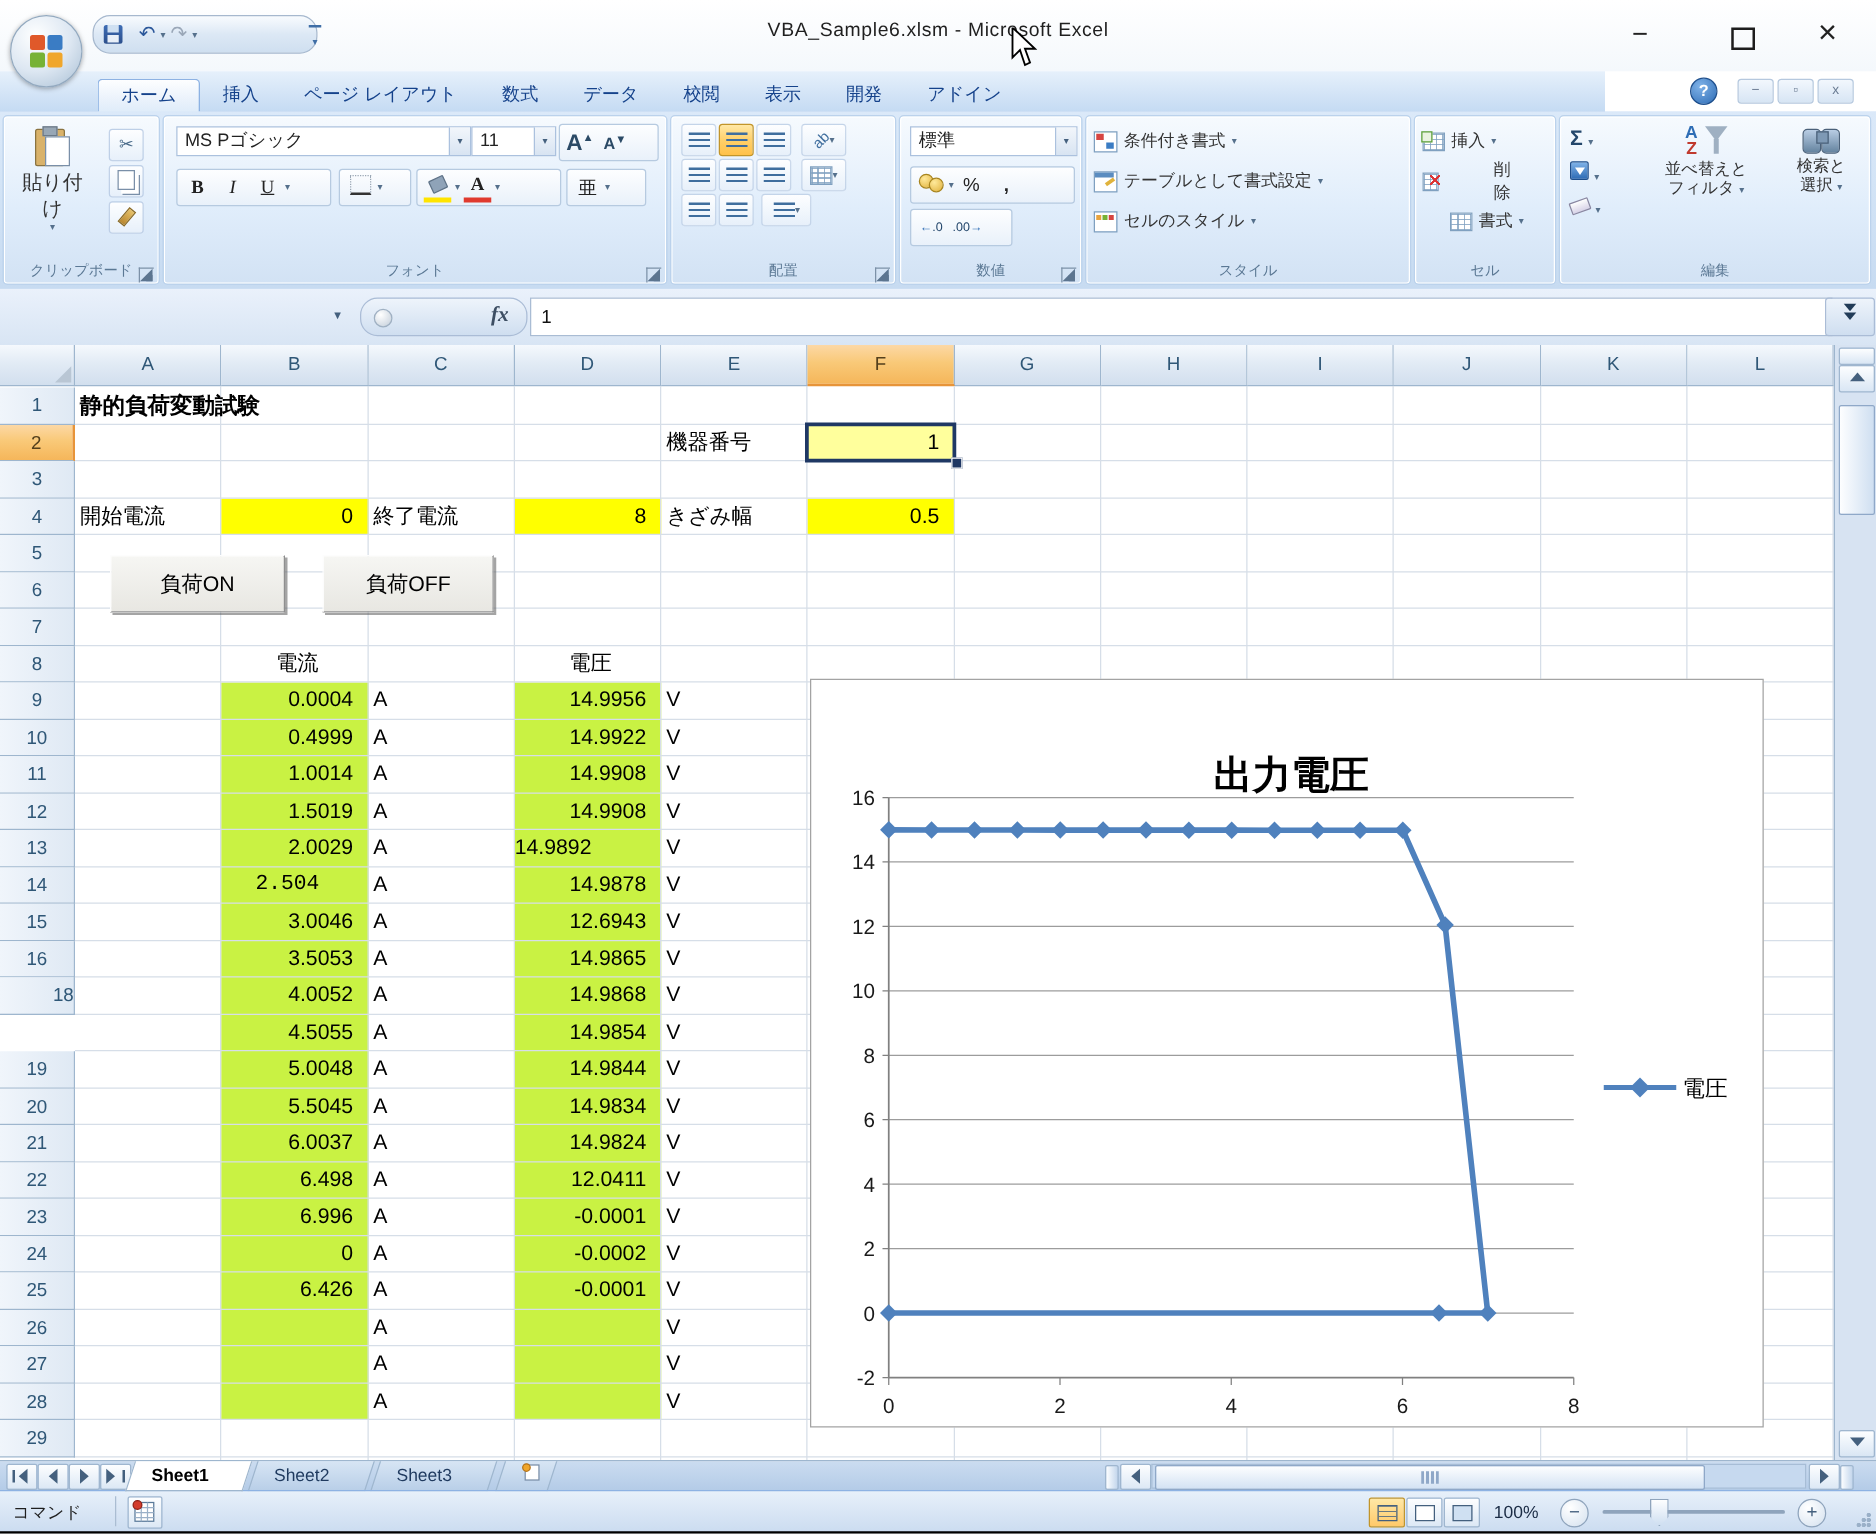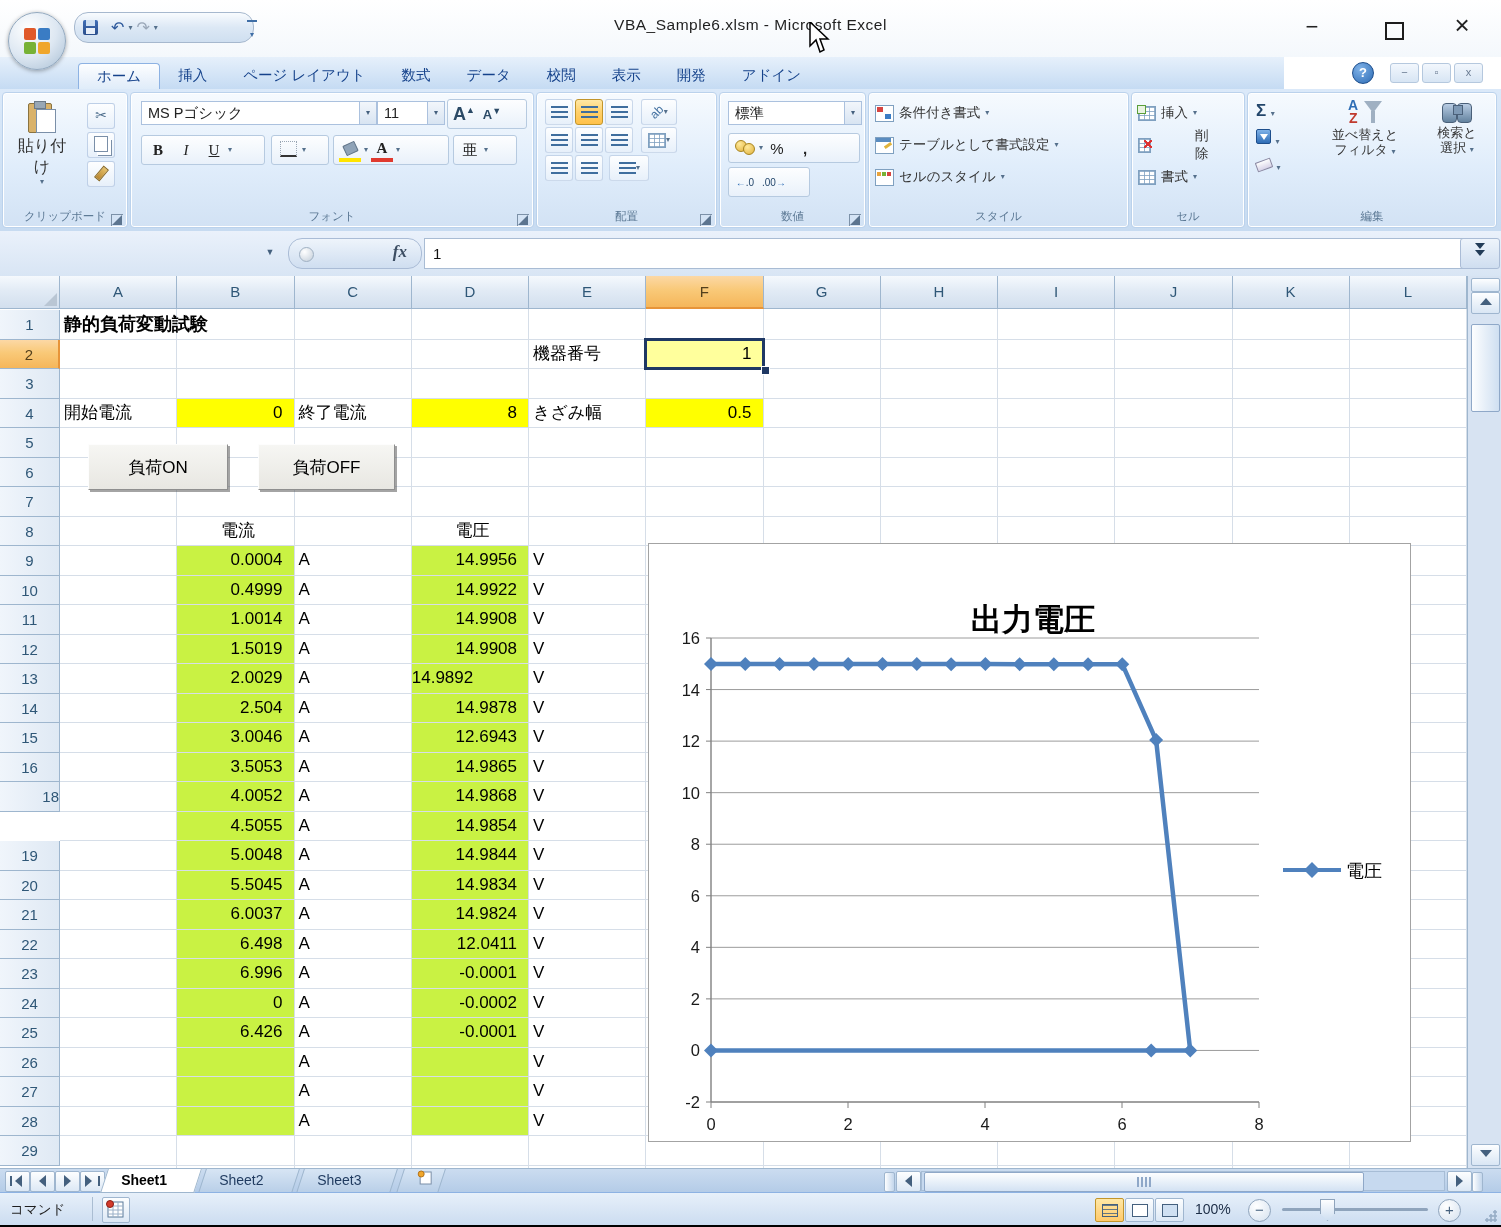--- a/index.html
+++ b/index.html
@@ -369,21 +369,21 @@
     <div class="stylerow" style="top:8px;">
       <span class="cgrid ins"></span>
       <span>挿入</span>
         <span class="dd">▾</span>
     </div>
     <div class="stylerow" style="top:40px;gap:44px;">
       <span class="cgrid del"></span>
       <span>削除</span>
         <span class="dd">▾</span>
     </div>
-    <div class="stylerow" style="top:72px;">
+    <div class="stylerow" style="top:72px;margin-left:22px;">
       <span class="cgrid"></span>
       <span>書式</span>
         <span class="dd">▾</span>
     </div>
     <div class="glabel"><span>セル</span></div>
   </div>
 
   <div class="rgroup" style="left:1247px;width:248px;">
     <div class="abs" style="left:8px;top:8px;">
       <div style="margin-bottom:8px;"><span style="font-size:17px;font-weight:bold;color:#23466b;">Σ</span> <span class="dd">▾</span></div>
@@ -536,21 +536,21 @@
     <div class="abs celltext" style="left: 411.75px; top: 329px; width: 117.25px; height: 29.5px; line-height: 28.5px; text-align: right; padding: 0px 12px 0px 0px;">14.9908</div>
     <div class="abs celltext" style="left: 529px; top: 329px; width: 117.25px; height: 29.5px; line-height: 28.5px; text-align: left; padding: 0px 0px 0px 4px;">V</div>
     <div class="abs celltext" style="left: 177.25px; top: 358.5px; width: 117.25px; height: 29.5px; line-height: 28.5px; text-align: right; padding: 0px 12px 0px 0px;">1.5019</div>
     <div class="abs celltext" style="left: 294.5px; top: 358.5px; width: 117.25px; height: 29.5px; line-height: 28.5px; text-align: left; padding: 0px 0px 0px 4px;">A</div>
     <div class="abs celltext" style="left: 411.75px; top: 358.5px; width: 117.25px; height: 29.5px; line-height: 28.5px; text-align: right; padding: 0px 12px 0px 0px;">14.9908</div>
     <div class="abs celltext" style="left: 529px; top: 358.5px; width: 117.25px; height: 29.5px; line-height: 28.5px; text-align: left; padding: 0px 0px 0px 4px;">V</div>
     <div class="abs celltext" style="left: 177.25px; top: 388px; width: 117.25px; height: 29.5px; line-height: 28.5px; text-align: right; padding: 0px 12px 0px 0px;">2.0029</div>
     <div class="abs celltext" style="left: 294.5px; top: 388px; width: 117.25px; height: 29.5px; line-height: 28.5px; text-align: left; padding: 0px 0px 0px 4px;">A</div>
     <div class="abs celltext" style="left: 411.75px; top: 388px; width: 117.25px; height: 29.5px; line-height: 28.5px; text-align: left; padding: 0px 12px 0px 0px;">14.9892</div>
     <div class="abs celltext" style="left: 529px; top: 388px; width: 117.25px; height: 29.5px; line-height: 28.5px; text-align: left; padding: 0px 0px 0px 4px;">V</div>
-    <div class="abs celltext" style="left: 177.25px; top: 417.5px; width: 117.25px; height: 29.5px; line-height: 28.5px; text-align: right; padding: 0px 12px 0px 0px;">2.504</div>
+    <div class="abs celltext" style="left: 177.25px; top: 417.5px; width: 117.25px; height: 29.5px; line-height: 28.5px; text-align: center; padding: 0px 12px 0px 0px; font-family: Liberation Mono, monospace;">2.504</div>
     <div class="abs celltext" style="left: 294.5px; top: 417.5px; width: 117.25px; height: 29.5px; line-height: 28.5px; text-align: left; padding: 0px 0px 0px 4px;">A</div>
     <div class="abs celltext" style="left: 411.75px; top: 417.5px; width: 117.25px; height: 29.5px; line-height: 28.5px; text-align: right; padding: 0px 12px 0px 0px;">14.9878</div>
     <div class="abs celltext" style="left: 529px; top: 417.5px; width: 117.25px; height: 29.5px; line-height: 28.5px; text-align: left; padding: 0px 0px 0px 4px;">V</div>
     <div class="abs celltext" style="left: 177.25px; top: 447px; width: 117.25px; height: 29.5px; line-height: 28.5px; text-align: right; padding: 0px 12px 0px 0px;">3.0046</div>
     <div class="abs celltext" style="left: 294.5px; top: 447px; width: 117.25px; height: 29.5px; line-height: 28.5px; text-align: left; padding: 0px 0px 0px 4px;">A</div>
     <div class="abs celltext" style="left: 411.75px; top: 447px; width: 117.25px; height: 29.5px; line-height: 28.5px; text-align: right; padding: 0px 12px 0px 0px;">12.6943</div>
     <div class="abs celltext" style="left: 529px; top: 447px; width: 117.25px; height: 29.5px; line-height: 28.5px; text-align: left; padding: 0px 0px 0px 4px;">V</div>
     <div class="abs celltext" style="left: 177.25px; top: 476.5px; width: 117.25px; height: 29.5px; line-height: 28.5px; text-align: right; padding: 0px 12px 0px 0px;">3.5053</div>
     <div class="abs celltext" style="left: 294.5px; top: 476.5px; width: 117.25px; height: 29.5px; line-height: 28.5px; text-align: left; padding: 0px 0px 0px 4px;">A</div>
     <div class="abs celltext" style="left: 411.75px; top: 476.5px; width: 117.25px; height: 29.5px; line-height: 28.5px; text-align: right; padding: 0px 12px 0px 0px;">14.9865</div>

